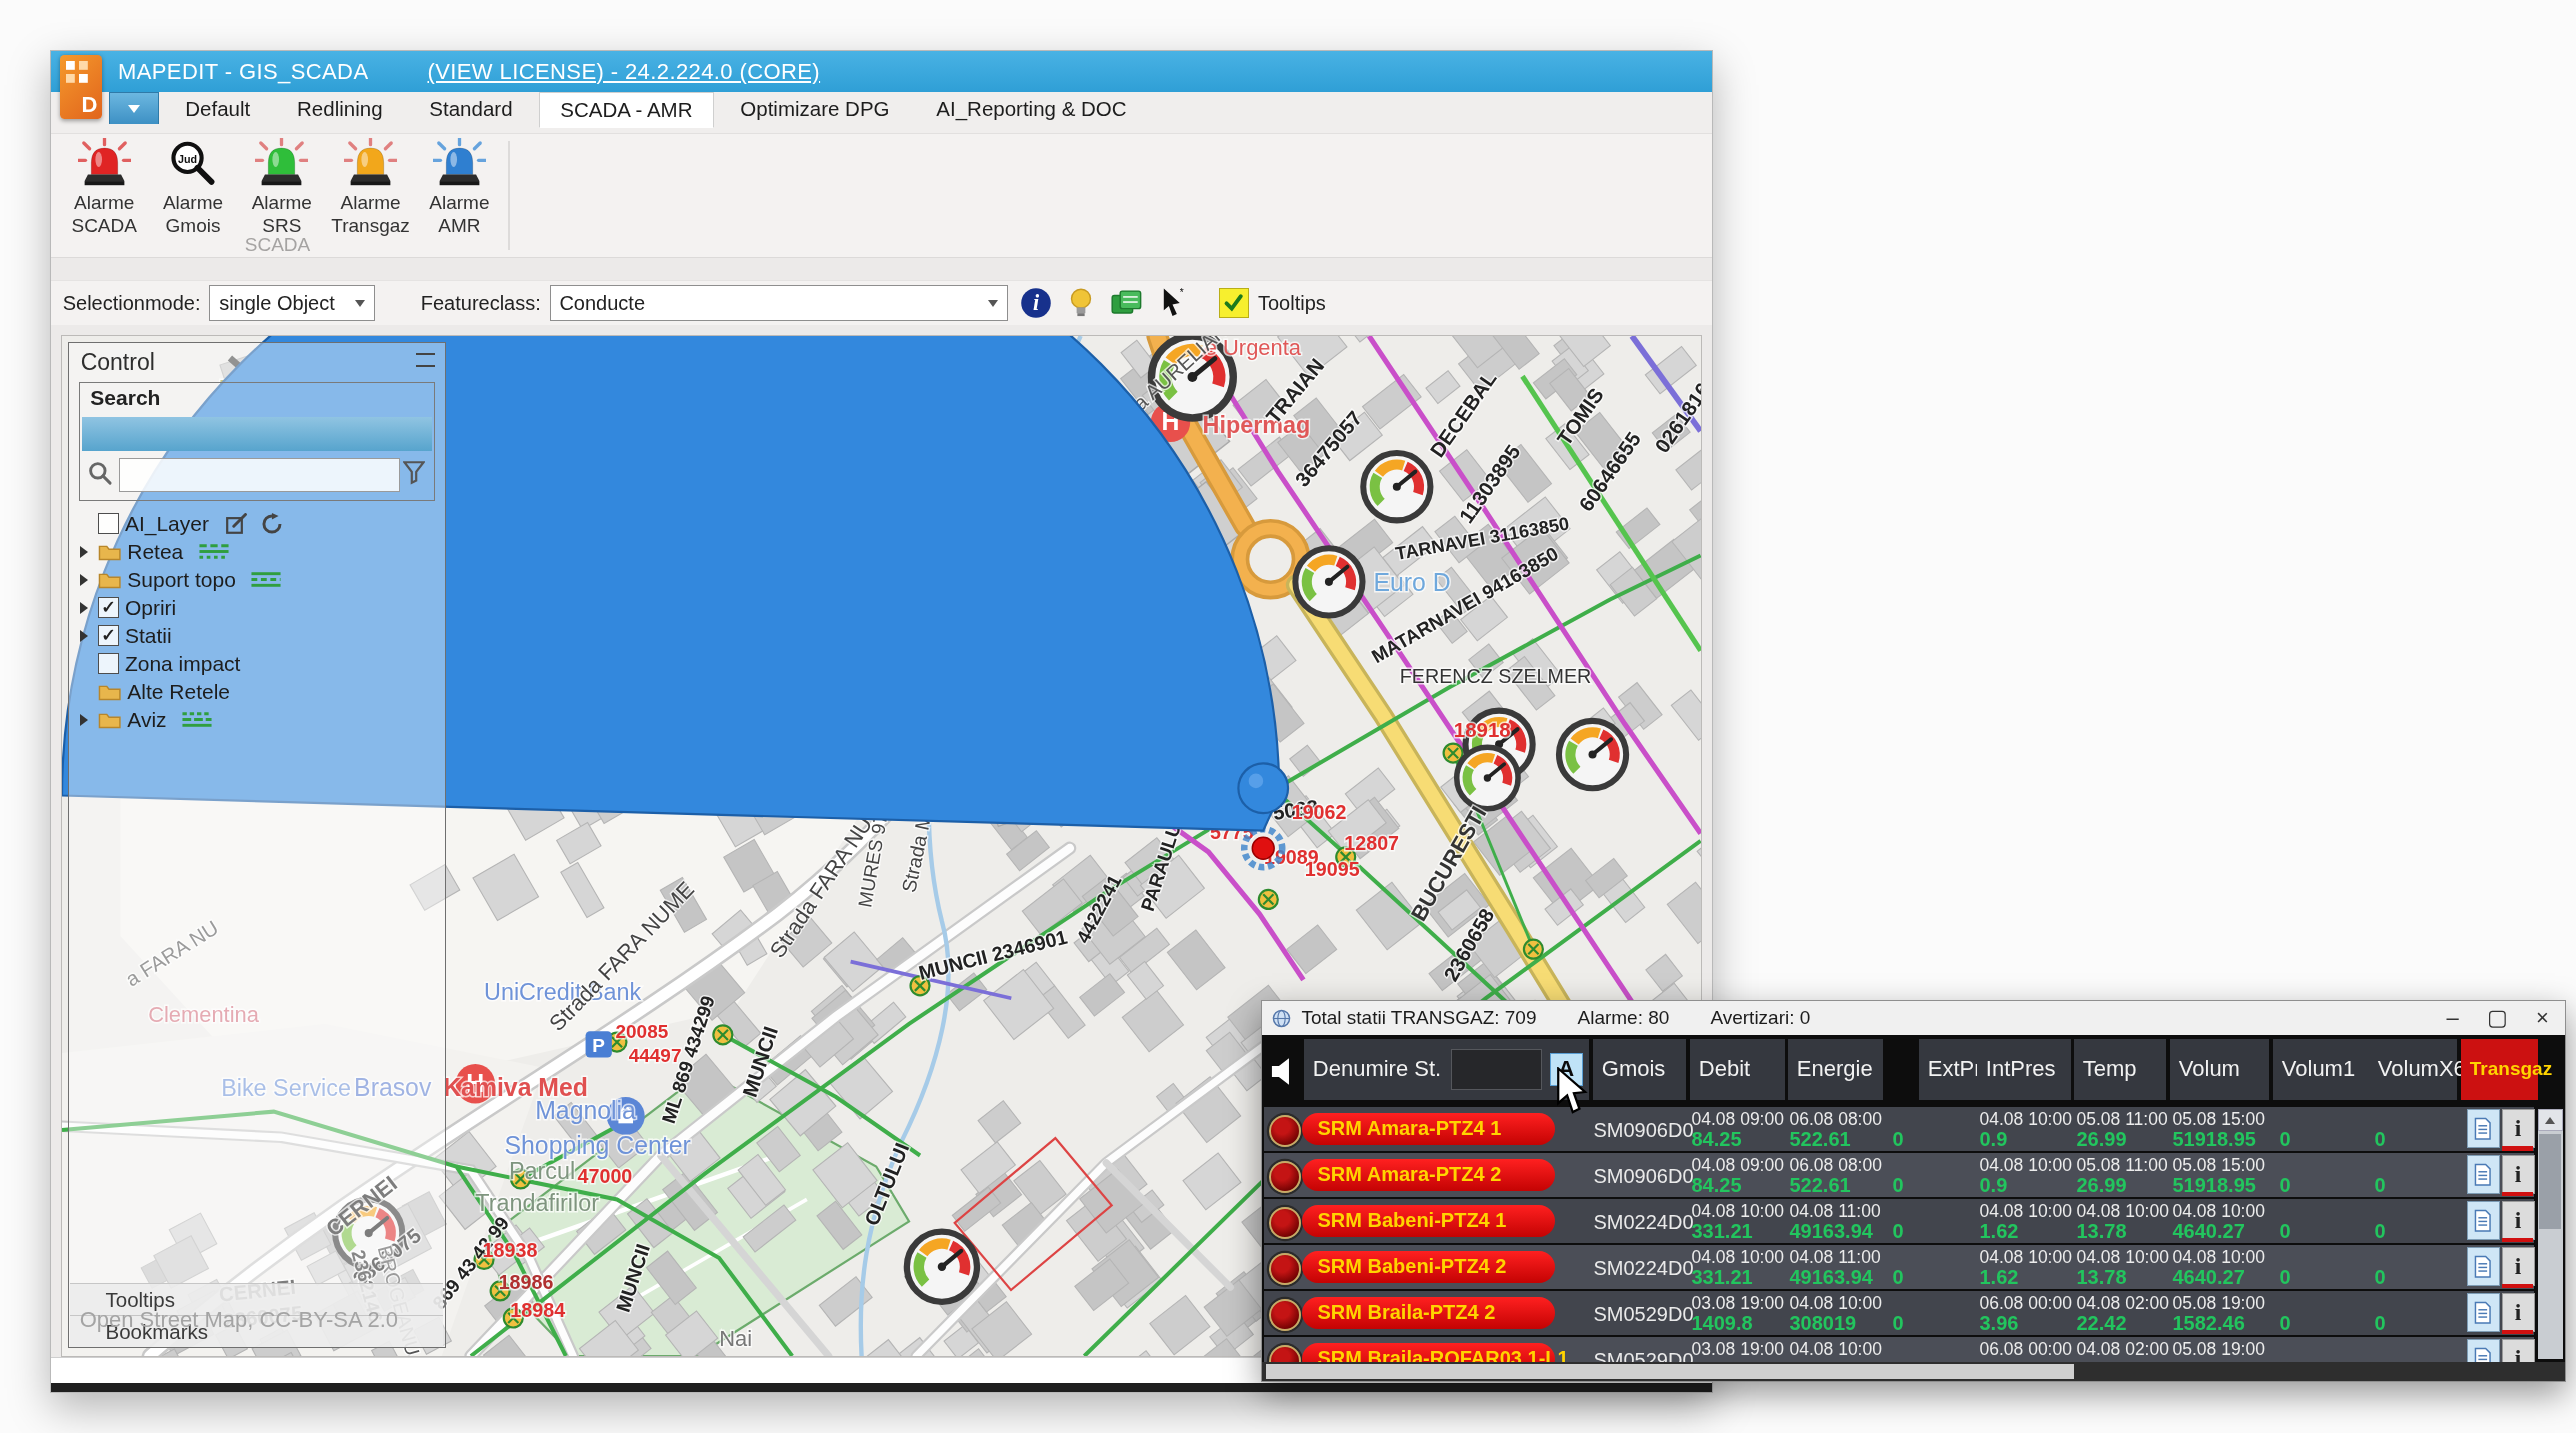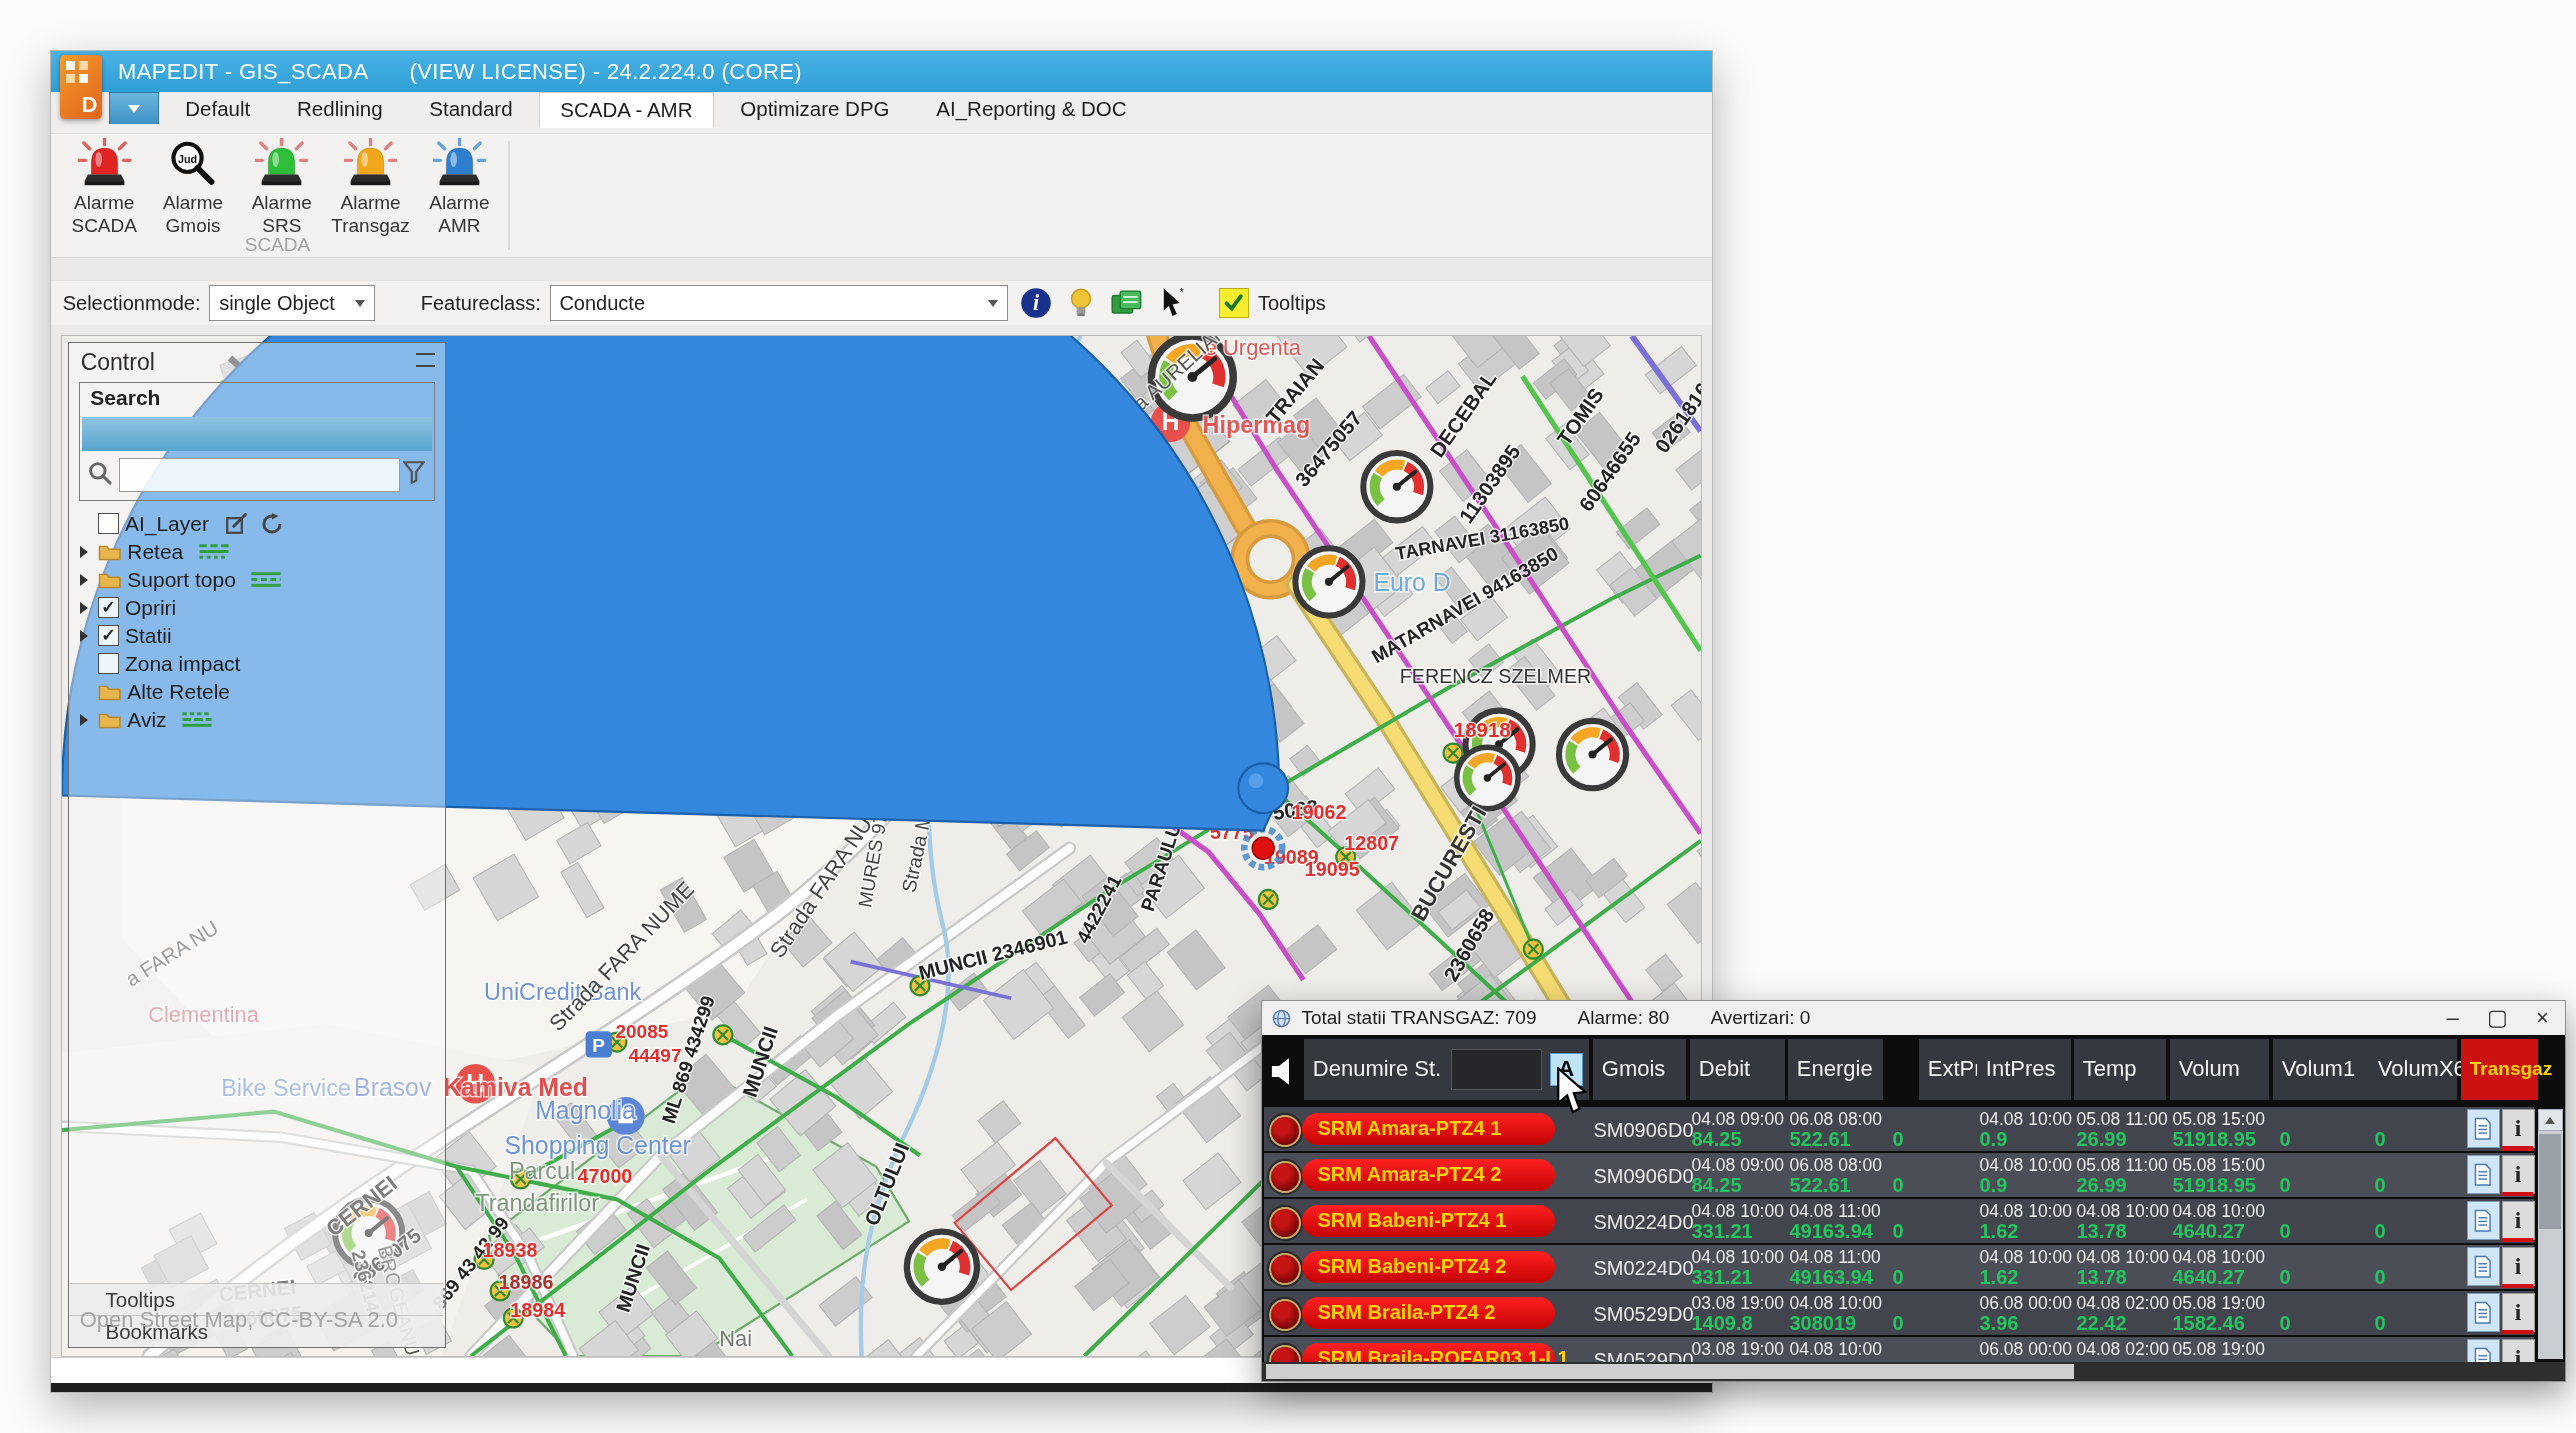--- a/index.html
+++ b/index.html
@@ -9,21 +9,21 @@
        border:0.7px solid #b9b9b9;box-shadow:0 14.6px 40px rgba(0,0,0,.28);display:flex;flex-direction:column;}
   #titlebar{height:41px;background:linear-gradient(#49b2e4,#2f9fd6);display:flex;align-items:center;color:#fff;
        font-size:22px;letter-spacing:0.4px;position:relative;z-index:6;}
   #logo{position:absolute;left:8.8px;top:4.4px;width:42px;height:64px;background:linear-gradient(135deg,#f59a2c,#e1641c);
        border-radius:4.4px;box-shadow:0 1.5px 4.4px rgba(0,0,0,.35);z-index:9;}
   #logo .grid{position:absolute;left:5.8px;top:5.8px;width:22px;height:22px;
        background:linear-gradient(#fff,#fff) 0 0/8.8px 8.8px no-repeat,linear-gradient(#ffd9a8,#ffd9a8) 13px 0/8.8px 8.8px no-repeat,
        linear-gradient(#ffd9a8,#ffd9a8) 0 13px/8.8px 8.8px no-repeat,linear-gradient(#fff,#fff) 13px 13px/8.8px 8.8px no-repeat;}
   #logo .ltr{position:absolute;right:4.4px;bottom:1.5px;color:#fff;font-size:22px;font-weight:bold;}
   #title-left{margin-left:67px;}
-  #title-right{margin-left:41px;}
+  #title-right{margin-left:59px;text-decoration:underline;}
   
   #tabrow{height:41px;background:#f0eeed;display:flex;align-items:flex-start;position:relative;z-index:5;}
   #appmenu{width:48px;height:31px;margin-left:58px;background:linear-gradient(#6cb7e0,#3d90c4);border:0.7px solid #2f7aa8;
        border-bottom:none;display:flex;align-items:center;justify-content:center;}
   #appmenu .dn{width:0;height:0;border-left:6.6px solid transparent;border-right:6.6px solid transparent;border-top:8px solid #fff;}
   .tab{height:34px;line-height:34px;padding:0 20.5px;font-size:20.5px;color:#1d1d1d;margin-left:5.8px;}
   .tab.active{background:#fff;border:0.7px solid #cfcfcf;border-bottom:0.7px solid #fff;}
   
   #ribbon{height:123px;background:#f4f2f1;border-top:0.7px solid #e2e0df;border-bottom:0.7px solid #dcdad9;
        position:relative;margin-bottom:22px;}

